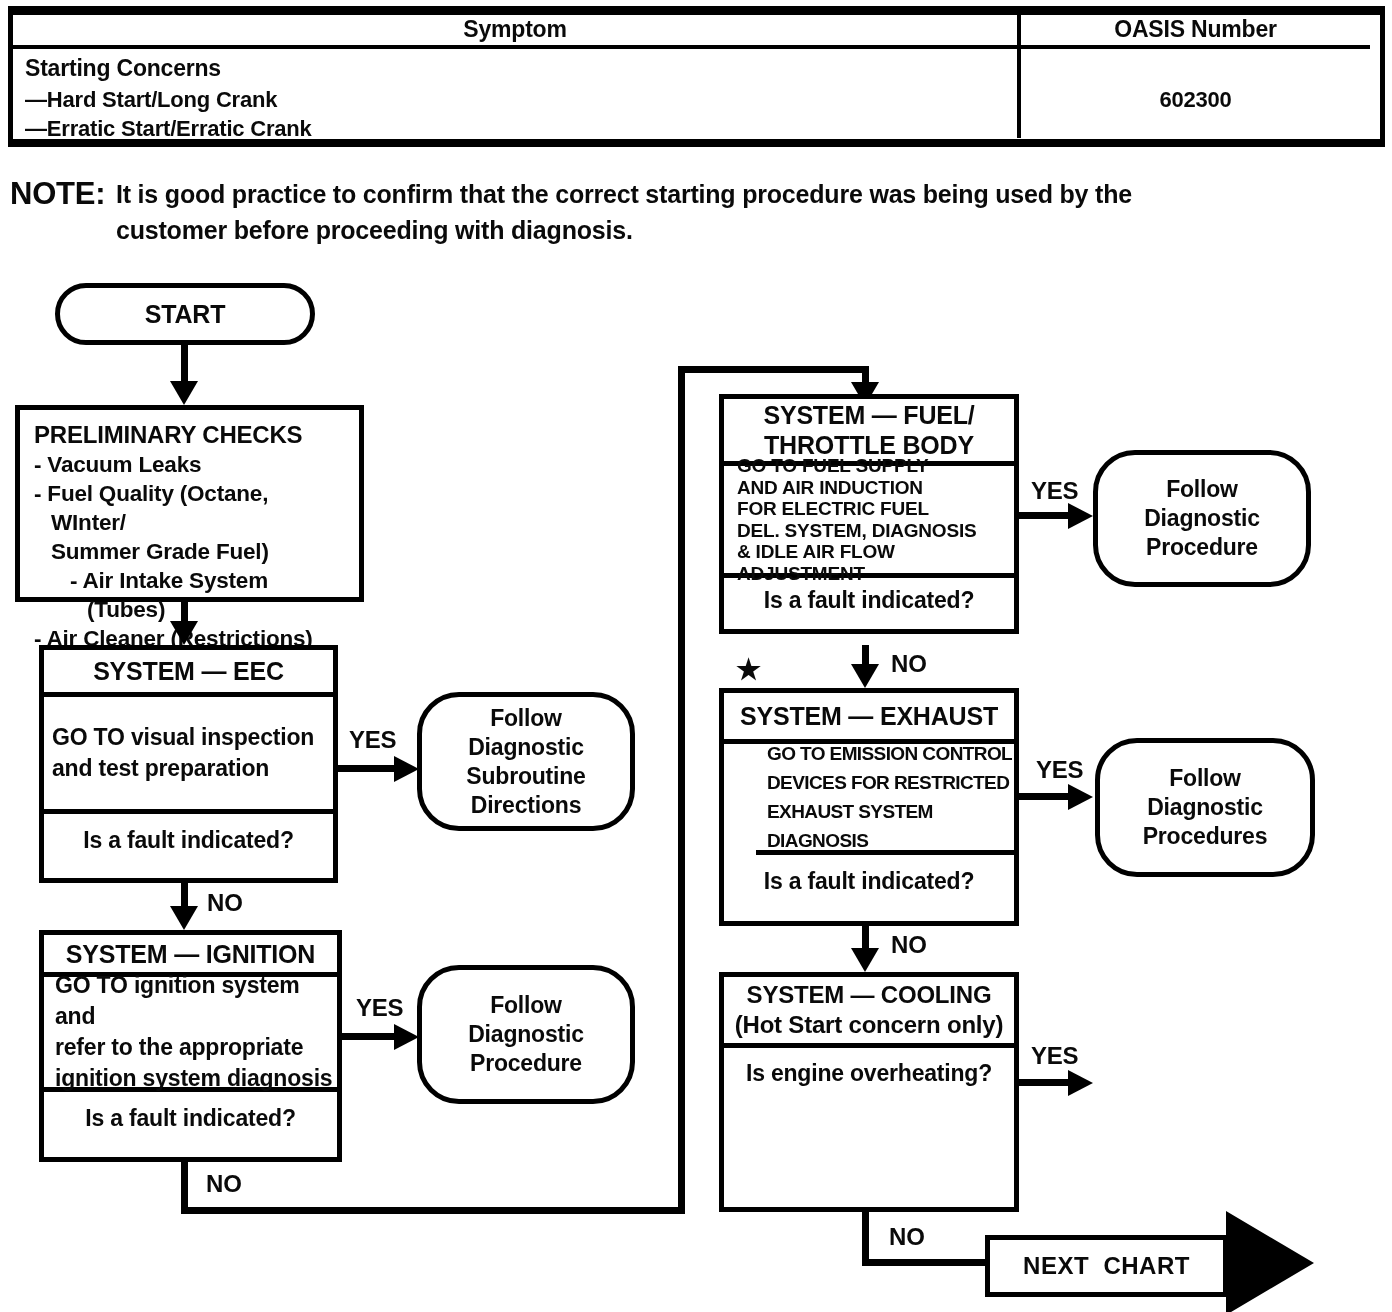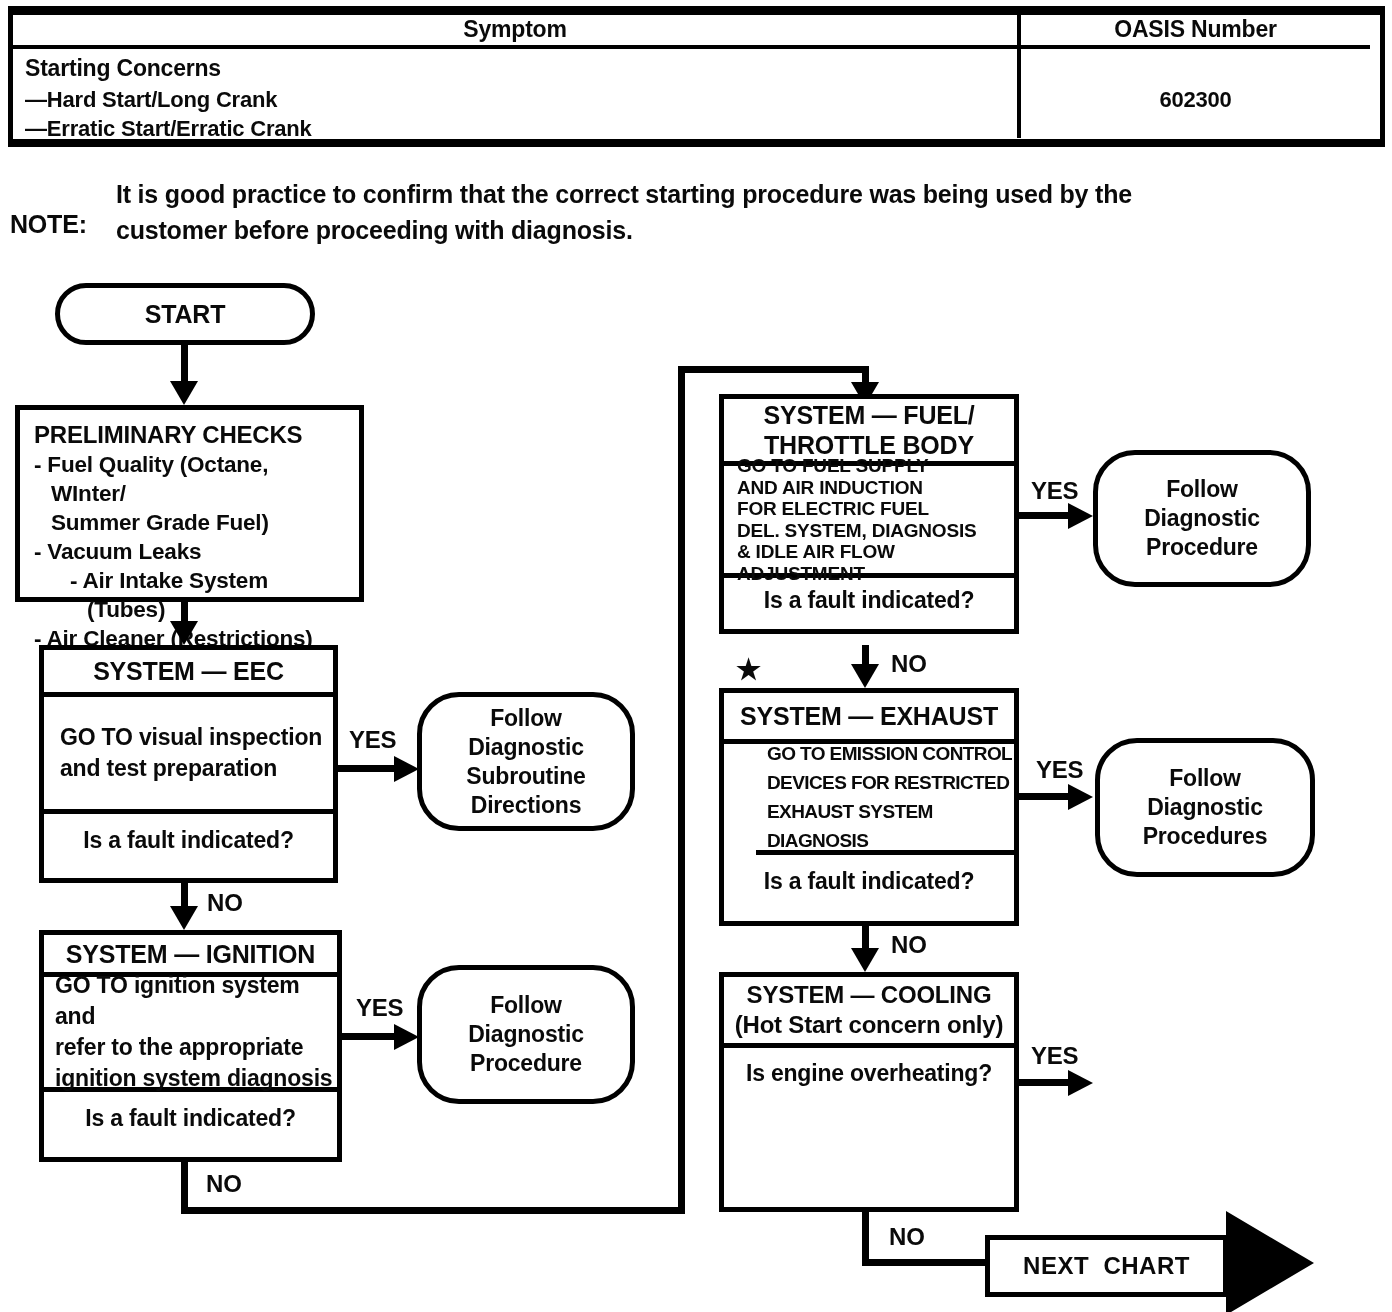--- a/index.html
+++ b/index.html
@@ -45,44 +45,44 @@
     <div class="abs tline" style="left:0;top:30px;width:1357px;height:4px;"></div>
     <div class="abs tline" style="left:1004px;top:0;width:4px;height:123px;"></div>
     <div class="cell" style="left:0;top:1px;width:1004px;font-size:23px;">Symptom</div>
     <div class="cell" style="left:1008px;top:1px;width:349px;font-size:23px;">OASIS Number</div>
     <div class="abs" style="left:12px;top:40px;font-size:23px;">Starting Concerns</div>
     <div class="abs" style="left:12px;top:72px;font-size:22px;">—Hard Start/Long Crank</div>
     <div class="abs" style="left:12px;top:101px;font-size:22px;">—Erratic Start/Erratic Crank</div>
     <div class="cell" style="left:1008px;top:72px;width:349px;font-size:22px;">602300</div>
   </div>
 
-  <div class="abs" style="left:10px;top:176px;font-size:25px;margin-top:34px;">NOTE:</div>
+  <div class="abs" style="left:10px;top:176px;font-size:31px;">NOTE:</div>
   <div class="abs pre" style="left:116px;top:176px;width:1230px;font-size:25px;line-height:36px;">It is good practice to confirm that the correct starting procedure was being used by the
 customer before proceeding with diagnosis.</div>
 
   <div class="abs oval" style="left:55px;top:283px;width:260px;height:62px;">
     <span>START</span>
   </div>
   <div class="abs vline" style="left:181px;top:345px;width:7px;height:38px;"></div>
   <div class="abs ah-down" style="left:170px;top:381px;"></div>
 
   <div class="abs plain" style="left:15px;top:405px;width:349px;height:197px;padding:10px 10px 0 14px;">
     <div style="font-size:24px;line-height:30px;">PRELIMINARY CHECKS</div>
+    <div class="hang" style="font-size:22.5px;line-height:29px;">- Vacuum Leaks</div>
     <div class="hang" style="font-size:22.5px;line-height:29px;">- Fuel Quality (Octane, WInter/
 Summer Grade Fuel)</div>
-    <div class="hang" style="font-size:22.5px;line-height:29px;">- Vacuum Leaks</div>
     <div class="hang" style="font-size:22.5px;line-height:29px;margin-left:36px;">- Air Intake System (Tubes)</div>
     <div class="hang" style="font-size:22.5px;line-height:29px;">- Air Cleaner (Restrictions)</div>
   </div>
   <div class="abs vline" style="left:181px;top:602px;width:7px;height:21px;"></div>
   <div class="abs ah-down" style="left:170px;top:621px;"></div>
 
   <div class="abs node" style="left:39px;top:645px;width:299px;height:238px;">
     <div class="hd" style="height:42px;flex:none;">SYSTEM — EEC</div>
-    <div class="bd" style="height:112px;flex:none;padding-left:16px;">GO TO visual inspection
+    <div class="bd" style="height:112px;flex:none;padding-left:8px;">GO TO visual inspection
 and test preparation</div>
     <div class="qs" style="padding-top:13px;">Is a fault indicated?</div>
   </div>
   <div class="abs lbl" style="left:349px;top:726px;">YES</div>
   <div class="abs hline" style="left:336px;top:765px;width:60px;height:7px;"></div>
   <div class="abs ah-right" style="left:394px;top:756px;"></div>
   <div class="abs round" style="left:417px;top:692px;width:218px;height:139px;">
     <span>Follow
 Diagnostic
 Subroutine

